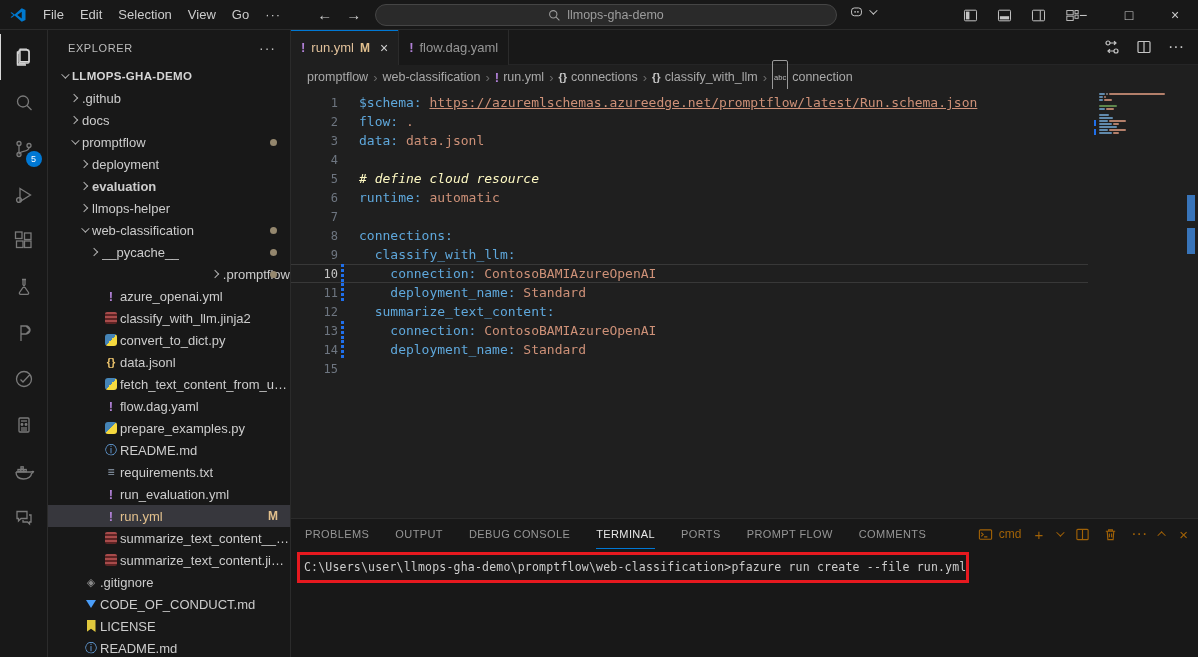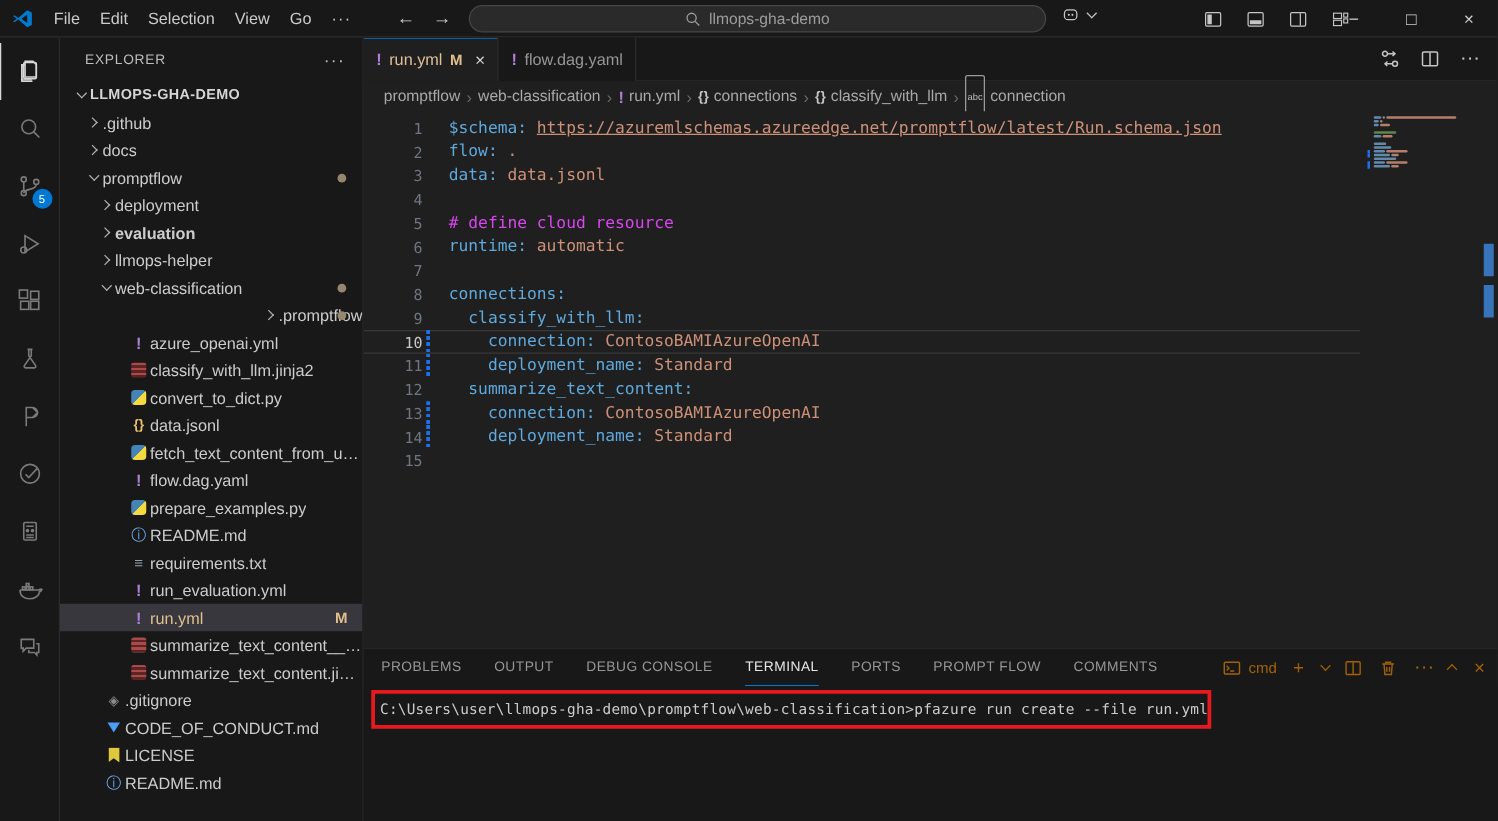--- a/index.html
+++ b/index.html
@@ -98,21 +98,21 @@
   .cline { height:19px; display:flex; align-items:center; font-size:13px; position:relative; }
   .cline.active { box-shadow:inset 0 1px 0 #383838, inset 0 -1px 0 #383838; }
   .cline .ln { width:47px; text-align:right; color:#6e7681; font-size:12px; flex:0 0 47px; }
   .cline.active .ln { color:#c6c6c6; }
   .cline .mark { width:10px; height:19px; margin-left:3px; flex:0 0 10px; }
   .cline.modified .mark { background:repeating-linear-gradient(180deg,#1f6feb 0 3px,transparent 3px 5px);
     background-size:3px 100%; background-repeat:no-repeat; }
   .cline .txt { white-space:pre; margin-left:8px; }
   .tk-key { color:#5fa8dc; }
   .tk-val { color:#ce9178; }
-  .tk-comment { color:#d946ef; }
+  .tk-comment { color:#fef9c3;font-style:italic; }
   .tk-url { color:#ce9178; text-decoration:underline; }
   .tk-plain { color:#cccccc; }
 
   .minimap { position:absolute; top:4px; right:16px; width:88px; }
   .mrow { height:2px; margin-bottom:1px; display:flex; gap:1px; padding-left:5px; }
   .mseg { height:2px; border-radius:1px; opacity:.85; }
   .mmod { position:absolute; left:0; width:2px; height:3px; background:#1f6feb; }
   .overview { position:absolute; top:0; right:0; width:14px; height:100%; }
   .ovmark { position:absolute; right:3px; width:8px; background:#3874b9; }
 
@@ -325,20 +325,27 @@
             </span>
             <span class="tlabel">llmops-helper</span>
           </div>
           <div class="trow" style="padding-left: 28px;">
             <span class="tchev">
               <span class="chev down"></span>
             </span>
             <span class="tlabel">web-classification</span>
             <span class="dot"></span>
           </div>
+          <div class="trow" style="padding-left: 38px;">
+            <span class="tchev">
+              <span class="chev right"></span>
+            </span>
+            <span class="tlabel">__pycache__</span>
+            <span class="dot"></span>
+          </div>
           <div class="trow" style="padding-left: 38px; justify-content: flex-end;">
             <span class="tchev">
               <span class="chev right"></span>
             </span>
             <span class="tlabel">.promptflow</span>
             <span class="dot"></span>
           </div>
           <div class="trow" style="padding-left: 38px;">
             <span class="tchev"></span>
             <span class="ficon">

